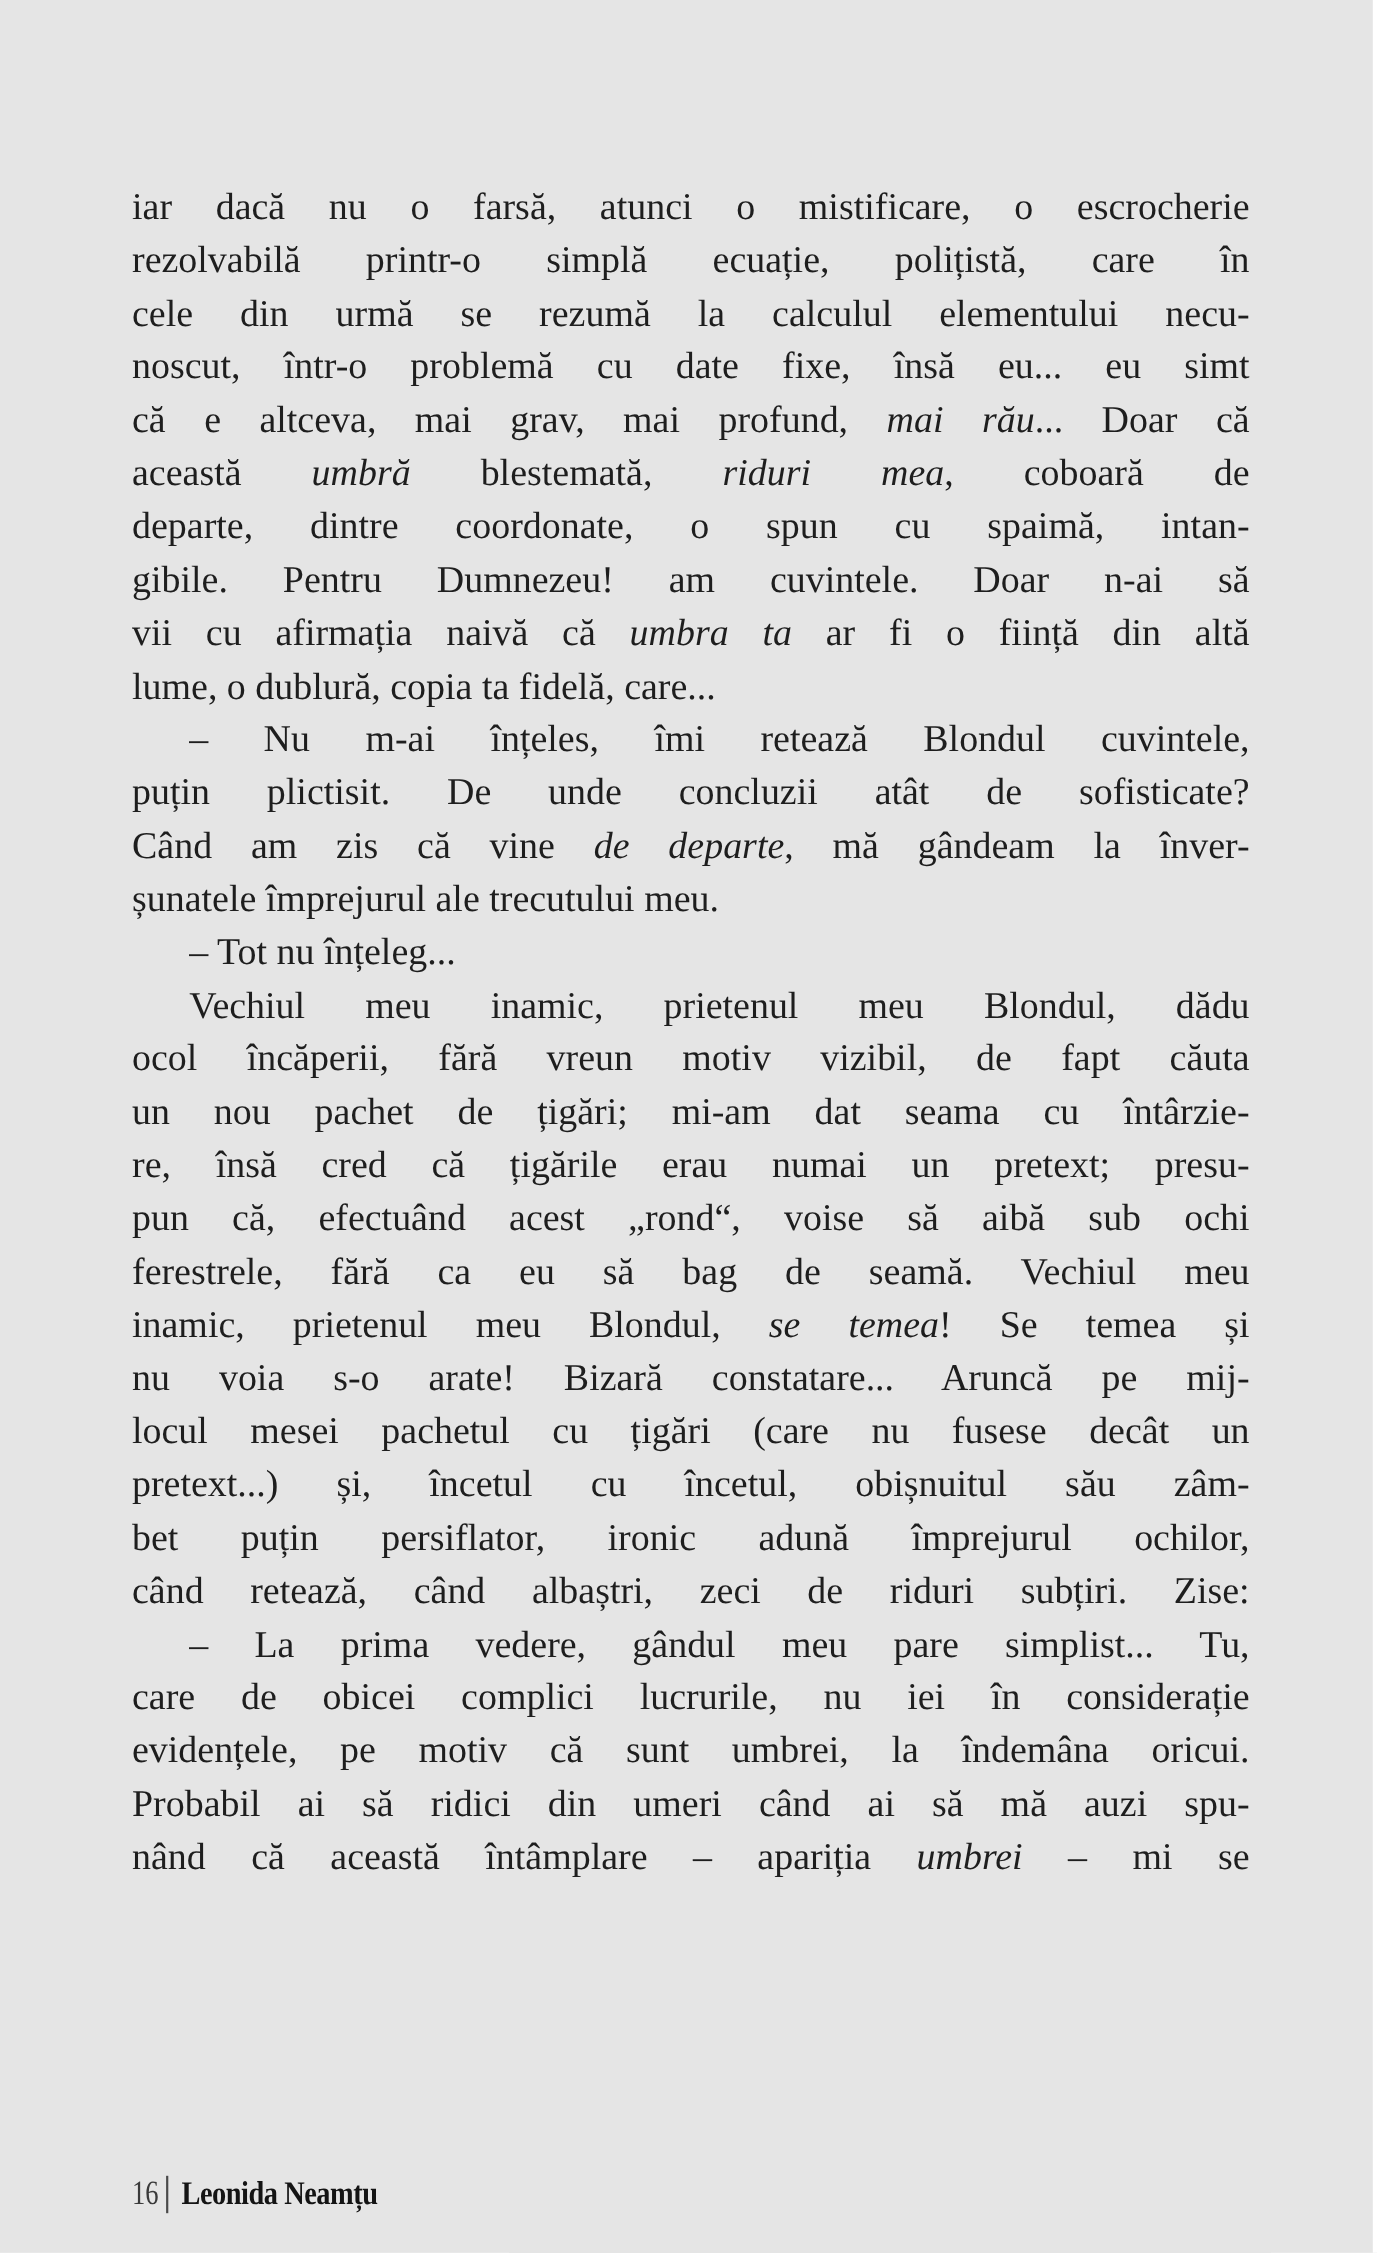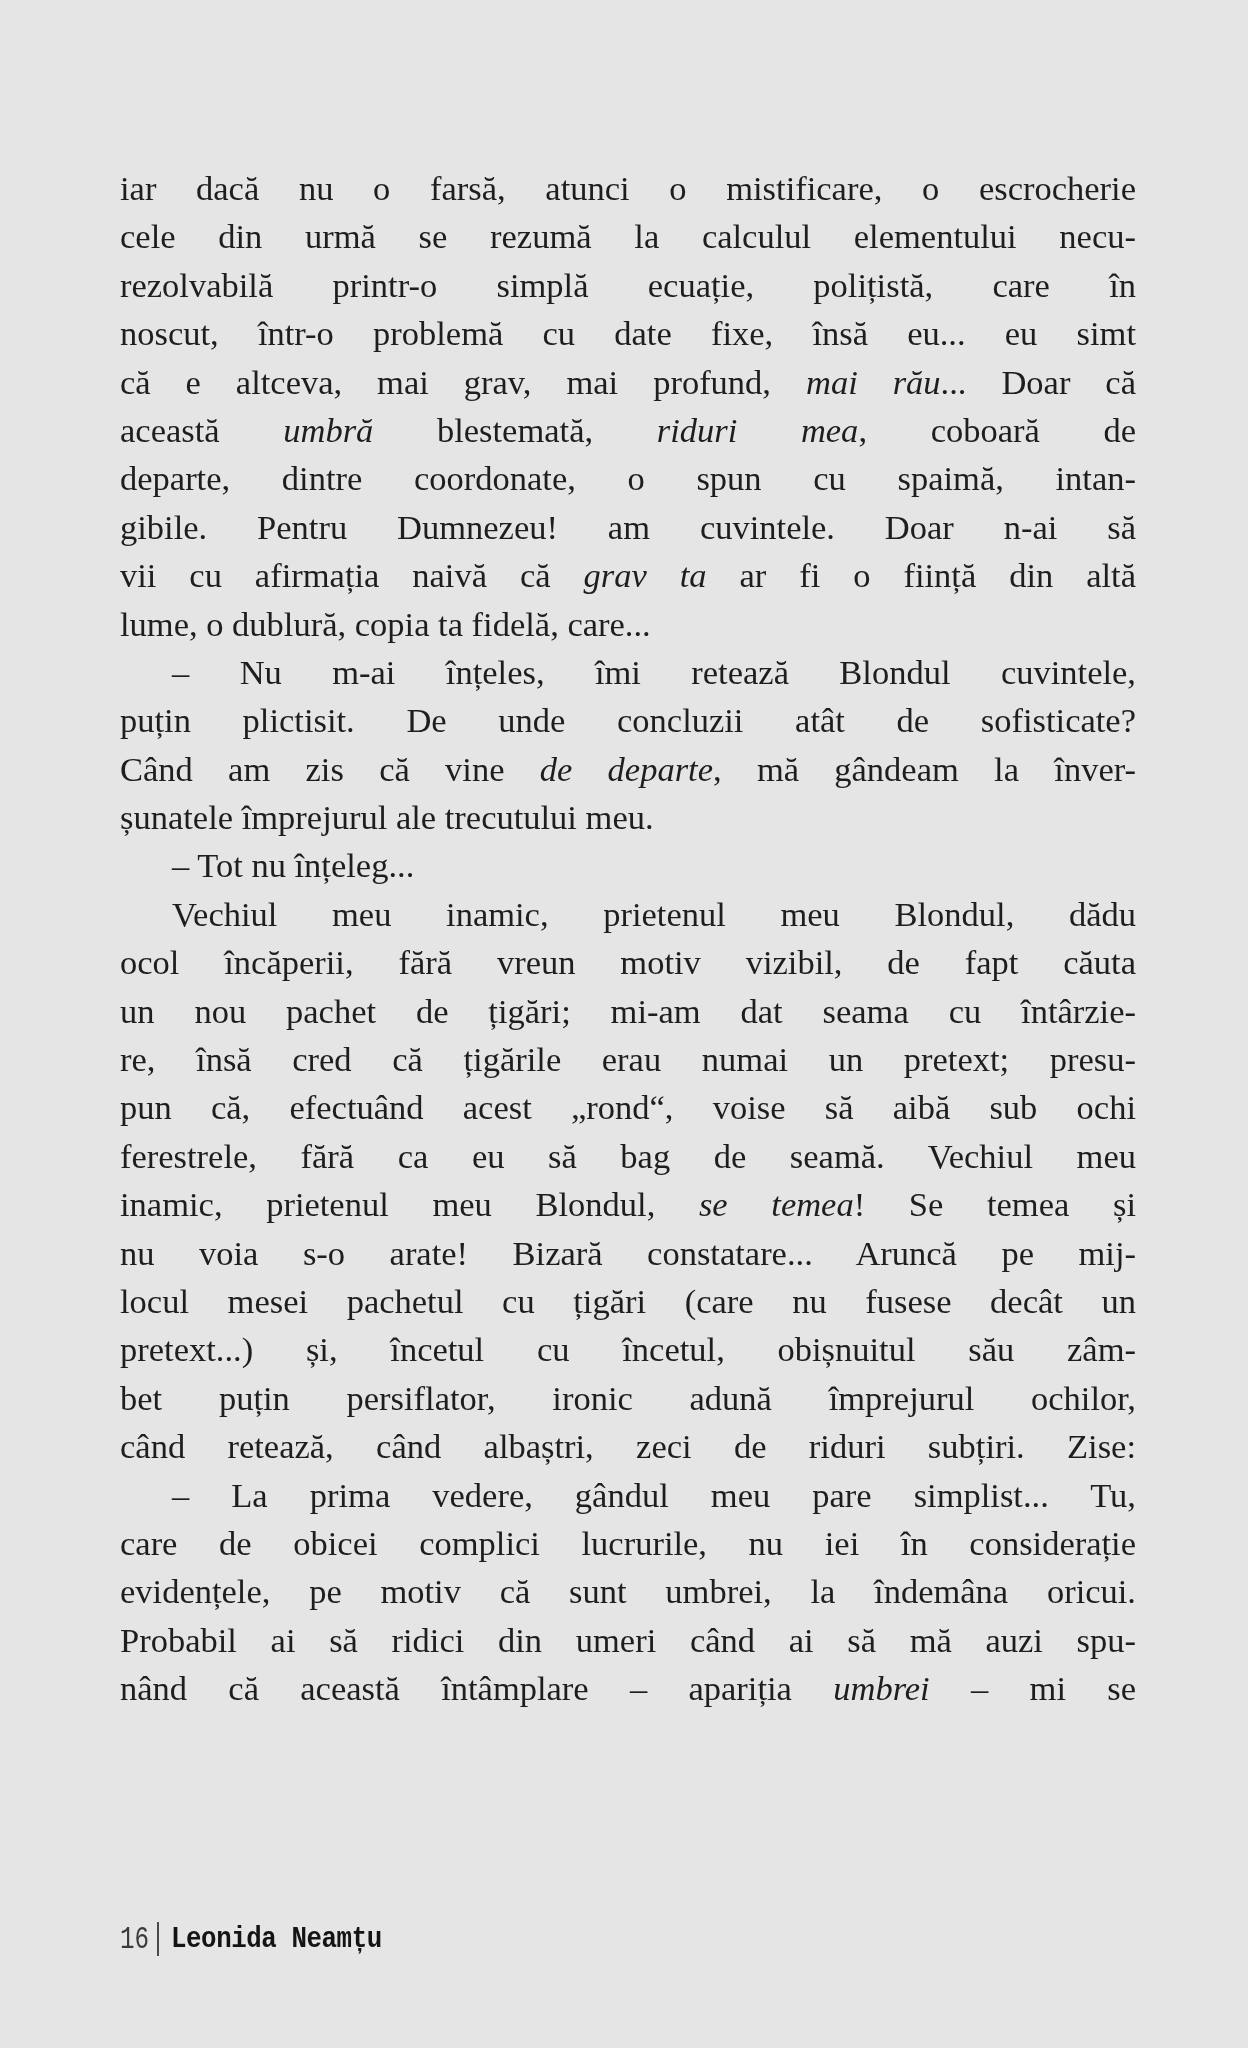--- a/index.html
+++ b/index.html
@@ -39,24 +39,24 @@
   }
   .line .it {
     font-style: italic;
   }
   .line .rm {
     font-style: normal;
   }
   .footer {
     position: absolute;
     left: 120px;
-    top: 1922px;
+    top: 1976px;
     display: flex;
-    align-items: flex-start;
-    font-family: Liberation Mono, monospace;
+    align-items: flex-end;
+    font-family: Liberation Serif, serif;
   }
   .footer .page-num {
     display: inline-block;
     font-size: 31px;
     font-weight: 400;
     color: #3a3a3a;
     transform: scaleX(0.78);
     transform-origin: left center;
     letter-spacing: 0px;
   }
@@ -77,28 +77,28 @@
     letter-spacing: -0.5px;
   }
 </style>
 </head>
 <body>
 
 <div class="page">
 
   <div class="text-block">
       <div class="line"><span class="rm">iar dacă nu o farsă, atunci o mistificare, o escrocherie</span></div>
+      <div class="line"><span class="rm">rezolvabilă printr-o simplă ecuație, polițistă, care în</span></div>
       <div class="line"><span class="rm">cele din urmă se rezumă la calculul elementului necu-</span></div>
-      <div class="line"><span class="rm">rezolvabilă printr-o simplă ecuație, polițistă, care în</span></div>
       <div class="line"><span class="rm">noscut, într-o problemă cu date fixe, însă eu... eu simt</span></div>
       <div class="line"><span class="rm">că e altceva, mai grav, mai profund, </span><span class="it">mai rău</span><span class="rm">... Doar că</span></div>
       <div class="line"><span class="rm">această </span><span class="it">umbră</span><span class="rm"> blestemată, </span><span class="it">riduri mea</span><span class="rm">, coboară de</span></div>
       <div class="line"><span class="rm">departe, dintre coordonate, o spun cu spaimă, intan-</span></div>
       <div class="line"><span class="rm">gibile. Pentru Dumnezeu! am cuvintele. Doar n-ai să</span></div>
-      <div class="line"><span class="rm">vii cu afirmația naivă că </span><span class="it">grav ta</span><span class="rm"> ar fi o ființă din altă</span></div>
+      <div class="line"><span class="rm">vii cu afirmația naivă că </span><span class="it">umbra ta</span><span class="rm"> ar fi o ființă din altă</span></div>
       <div class="line last"><span class="rm">lume, o dublură, copia ta fidelă, care...</span></div>
       <div class="line indent"><span class="rm">– Nu m-ai înțeles, îmi retează Blondul cuvintele,</span></div>
       <div class="line"><span class="rm">puțin plictisit. De unde concluzii atât de sofisticate?</span></div>
       <div class="line"><span class="rm">Când am zis că vine </span><span class="it">de departe</span><span class="rm">, mă gândeam la înver-</span></div>
       <div class="line last"><span class="rm">șunatele împrejurul ale trecutului meu.</span></div>
       <div class="line indent last"><span class="rm">– Tot nu înțeleg...</span></div>
       <div class="line indent"><span class="rm">Vechiul meu inamic, prietenul meu Blondul, dădu</span></div>
       <div class="line"><span class="rm">ocol încăperii, fără vreun motiv vizibil, de fapt căuta</span></div>
       <div class="line"><span class="rm">un nou pachet de țigări; mi-am dat seama cu întârzie-</span></div>
       <div class="line"><span class="rm">re, însă cred că țigările erau numai un pretext; presu-</span></div>

